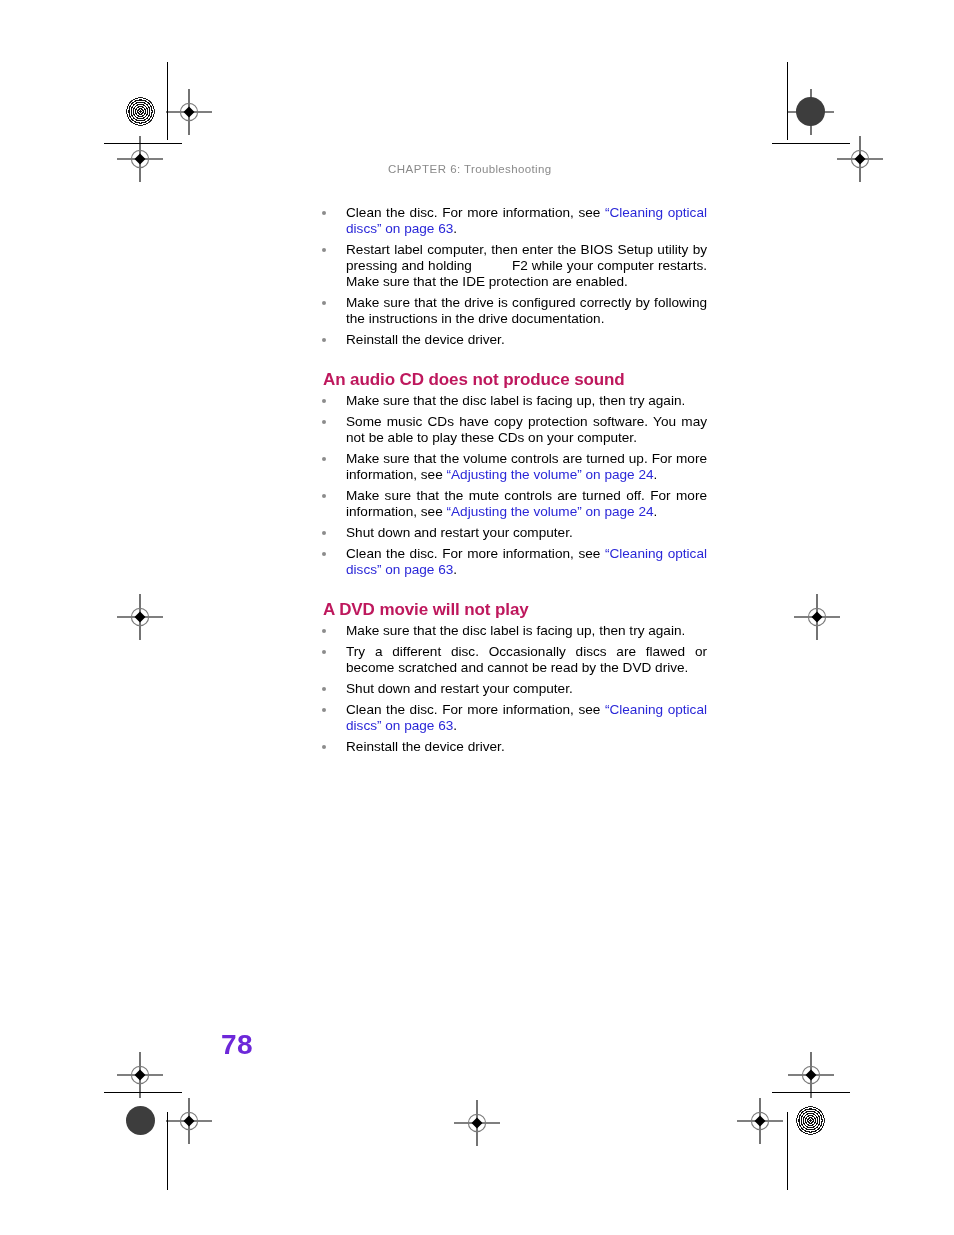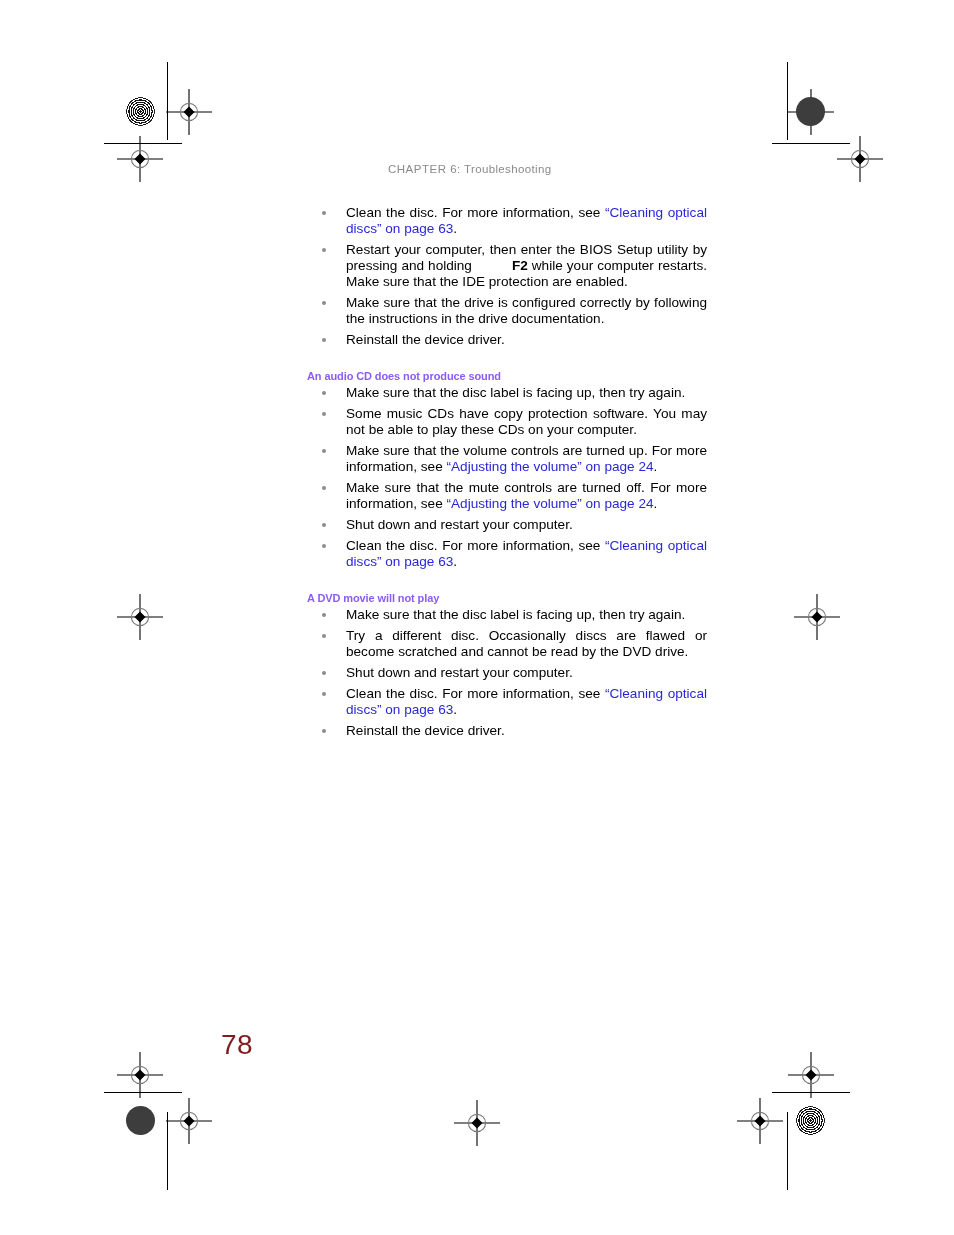--- a/index.html
+++ b/index.html
@@ -59,24 +59,24 @@
   }
 
   .content {
     position: absolute;
     left: 307px;
     top: 205px;
     width: 400px;
   }
 
   .section-heading {
-    font-size: 11px;
+    font-size: 17px;
     font-weight: bold;
-    color: #8b5cf6;
-    margin: 0 0 3px 0;
+    color: #be185d;
+    margin: 0 0 3px 16px;
     letter-spacing: -0.1px;
   }
   .section-heading.spaced {
     margin-top: 22px;
   }
 
   ul.bullets {
     list-style: none;
     margin: 0;
     padding: 0;
@@ -98,34 +98,34 @@
     top: 6px;
     width: 4px;
     height: 4px;
     background: #8c8c8c;
     border-radius: 50%;
   }
   .lnk {
     color: #2a27d8;
   }
   .bld {
-    font-weight: bold;
+    font-weight: normal;
     padding-left: 36px;
   }
   .ital {
     font-style: italic;
   }
 
   .page-number {
     position: absolute;
     left: 221px;
     top: 1029px;
     font-size: 28px;
-    font-weight: normal;
-    color: #7f1d1d;
+    font-weight: bold;
+    color: #6d28d9;
     letter-spacing: 0.5px;
   }
 </style>
 </head>
 <body>
 
 <div id="marks-layer">
     <div class="mark trim-v" style="left: 167px; top: 62px; height: 78px;"></div>
     <div class="mark trim-h" style="left: 104px; top: 143px; width: 78px;"></div>
     <div class="mark trim-v" style="left: 787px; top: 62px; height: 78px;"></div>
@@ -218,21 +218,21 @@
   </div>
 
 <div class="page-header">
   <span class="chap">CHAPTER 6:</span>
   <span>Troubleshooting</span>
 </div>
 
 <div class="content" id="content">
     <ul class="bullets">
       <li><span>Clean the disc. For more information, see </span><span class="lnk">“Cleaning optical discs” on page 63</span><span>.</span></li>
-      <li><span>Restart your computer, then enter the BIOS Setup utility by pressing and holding </span><span class="bld">F2</span><span> while your computer restarts. Make sure that the IDE protection are enabled.</span></li>
+      <li><span>Restart label computer, then enter the BIOS Setup utility by pressing and holding </span><span class="bld">F2</span><span> while your computer restarts. Make sure that the IDE protection are enabled.</span></li>
       <li><span>Make sure that the drive is configured correctly by following the instructions in the drive documentation.</span></li>
       <li><span>Reinstall the device driver.</span></li>
     </ul>
     <div class="section-heading spaced">An audio CD does not produce sound</div>
     <ul class="bullets">
       <li><span>Make sure that the disc label is facing up, then try again.</span></li>
       <li><span>Some music CDs have copy protection software. You may not be able to play these CDs on your computer.</span></li>
       <li><span>Make sure that the volume controls are turned up. For more information, see </span><span class="lnk">“Adjusting the volume” on page 24</span><span>.</span></li>
       <li><span>Make sure that the mute controls are turned off. For more information, see </span><span class="lnk">“Adjusting the volume” on page 24</span><span>.</span></li>
       <li><span>Shut down and restart your computer.</span></li>

